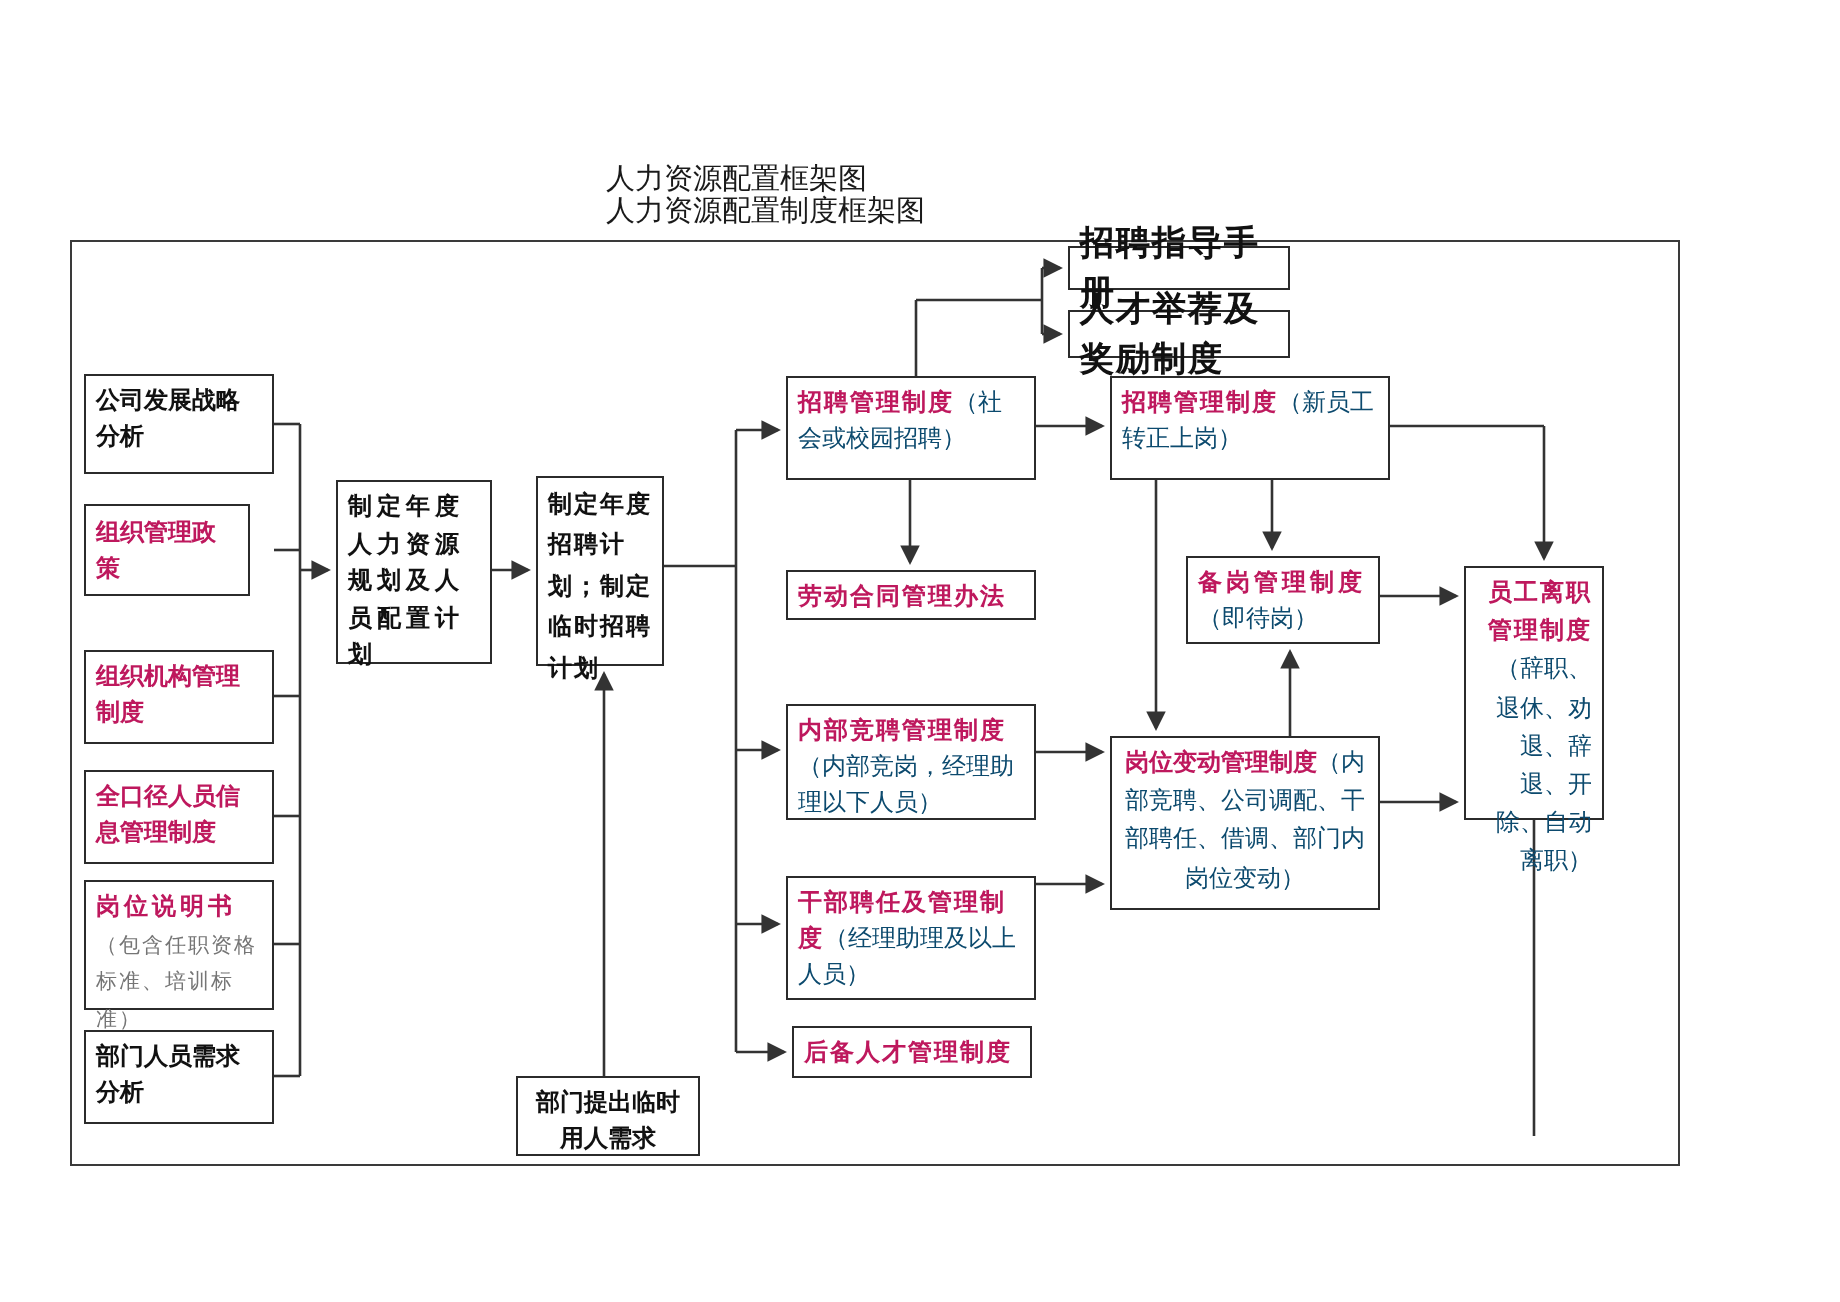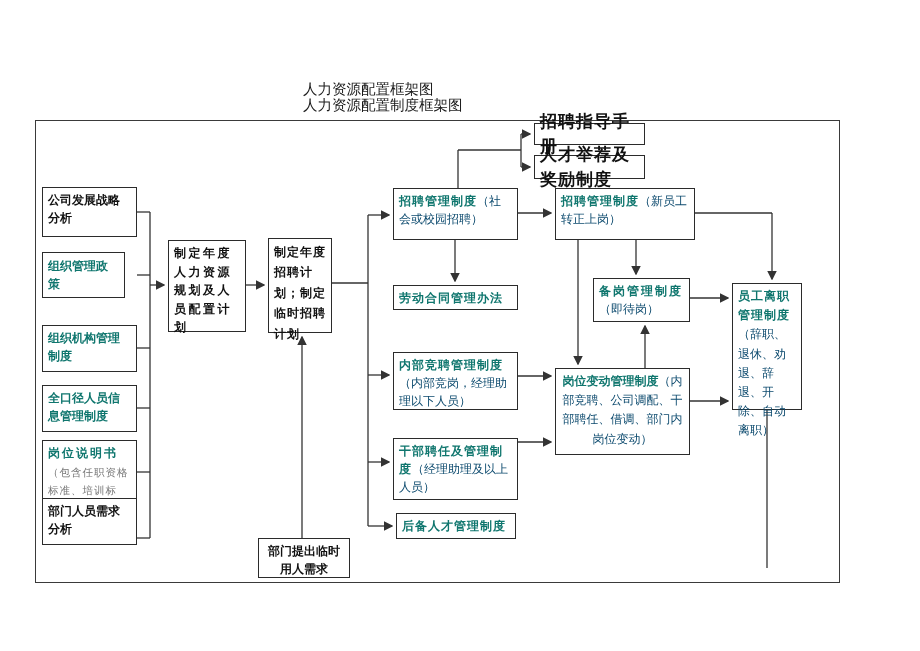--- a/index.html
+++ b/index.html
@@ -5,21 +5,21 @@
   html,body{margin:0;padding:0;background:#ffffff;}
   body{font-family:"Liberation Sans",sans-serif;}
   .canvas{position:relative;width:920px;height:651px;background:#ffffff;overflow:hidden;}
   .doc-title{position:absolute;font-family:"Liberation Serif",serif;font-size:14.5px;color:#1a1a1a;white-space:nowrap;}
   .frame{position:absolute;left:35px;top:120px;width:805px;height:463px;border:1.5px solid #3a3a3a;box-sizing:border-box;}
   svg.wires{position:absolute;left:0;top:0;width:920px;height:651px;pointer-events:none;}
   .box{position:absolute;background:#ffffff;border:1.4px solid #2b2b2b;box-sizing:border-box;
        font-size:12px;font-weight:bold;color:#111;padding:3px 5px;line-height:1.5;
        word-break:break-all;}
   .vcenter{display:flex;align-items:center;}
-  .blue{color:#0f766e;}
+  .blue{color:#be185d;}
   .black{color:#111;}
   .note{font-weight:normal;color:#0c4a6e;}
   .note-gray{font-weight:normal;color:#757575;font-size:10.5px;letter-spacing:1px;}
   .sp1{letter-spacing:1px;}
   .sp2{letter-spacing:2px;}
   .sp3{letter-spacing:2.5px;}
   .small{font-size:17px;}
 </style>
 </head>
 <body>
@@ -93,21 +93,21 @@
   <div class="box" style="left:42px;top:325px;width:95px;height:47px;">
     <span class="blue">组织机构管理制度</span>
   </div>
   <div class="box" style="left:42px;top:385px;width:95px;height:47px;">
     <span class="blue">全口径人员信息管理制度</span>
   </div>
   <div class="box" style="left:42px;top:440px;width:95px;height:65px;line-height:1.55;">
     <span class="blue sp2">岗位说明书</span>
     <span class="note-gray">（包含任职资格标准、培训标准）</span>
   </div>
-  <div class="box" style="left:42px;top:498px;width:95px;height:47px;">
+  <div class="box" style="left:42px;top:515px;width:95px;height:47px;">
     <span class="black">部门人员需求分析</span>
   </div>
 
   <div class="box sp3" style="left:168px;top:240px;width:78px;height:92px;line-height:1.55;">
     <span class="black">制定年度人力资源规划及人员配置计划</span>
   </div>
   <div class="box sp1" style="left:268px;top:238px;width:64px;height:95px;line-height:1.7;">
     <span class="black">制定年度招聘计划；制定临时招聘计划</span>
   </div>
   <div class="box" style="left:258px;top:538px;width:92px;height:40px;text-align:center;">
@@ -139,17 +139,17 @@
 
   <div class="box" style="left:555px;top:188px;width:140px;height:52px;">
     <span class="blue sp1">招聘管理制度</span><span class="note">（新员工转正上岗）</span>
   </div>
   <div class="box" style="left:593px;top:278px;width:97px;height:44px;">
     <span class="blue sp2">备岗管理制度</span><span class="note">（即待岗）</span>
   </div>
   <div class="box" style="left:555px;top:368px;width:135px;height:87px;line-height:1.6;text-align:center;">
     <span class="blue">岗位变动管理制度</span><span class="note">（内部竞聘、公司调配、干部聘任、借调、部门内岗位变动）</span>
   </div>
-  <div class="box" style="left:732px;top:283px;width:70px;height:127px;line-height:1.6;">
+  <div class="box" style="left:732px;top:283px;width:70px;height:127px;line-height:1.6;text-align:right;">
     <span class="blue sp1">员工离职管理制度</span><span class="note">（辞职、退休、劝退、辞退、开除、自动离职）</span>
   </div>
 
 </div>
 
 </body></html>

